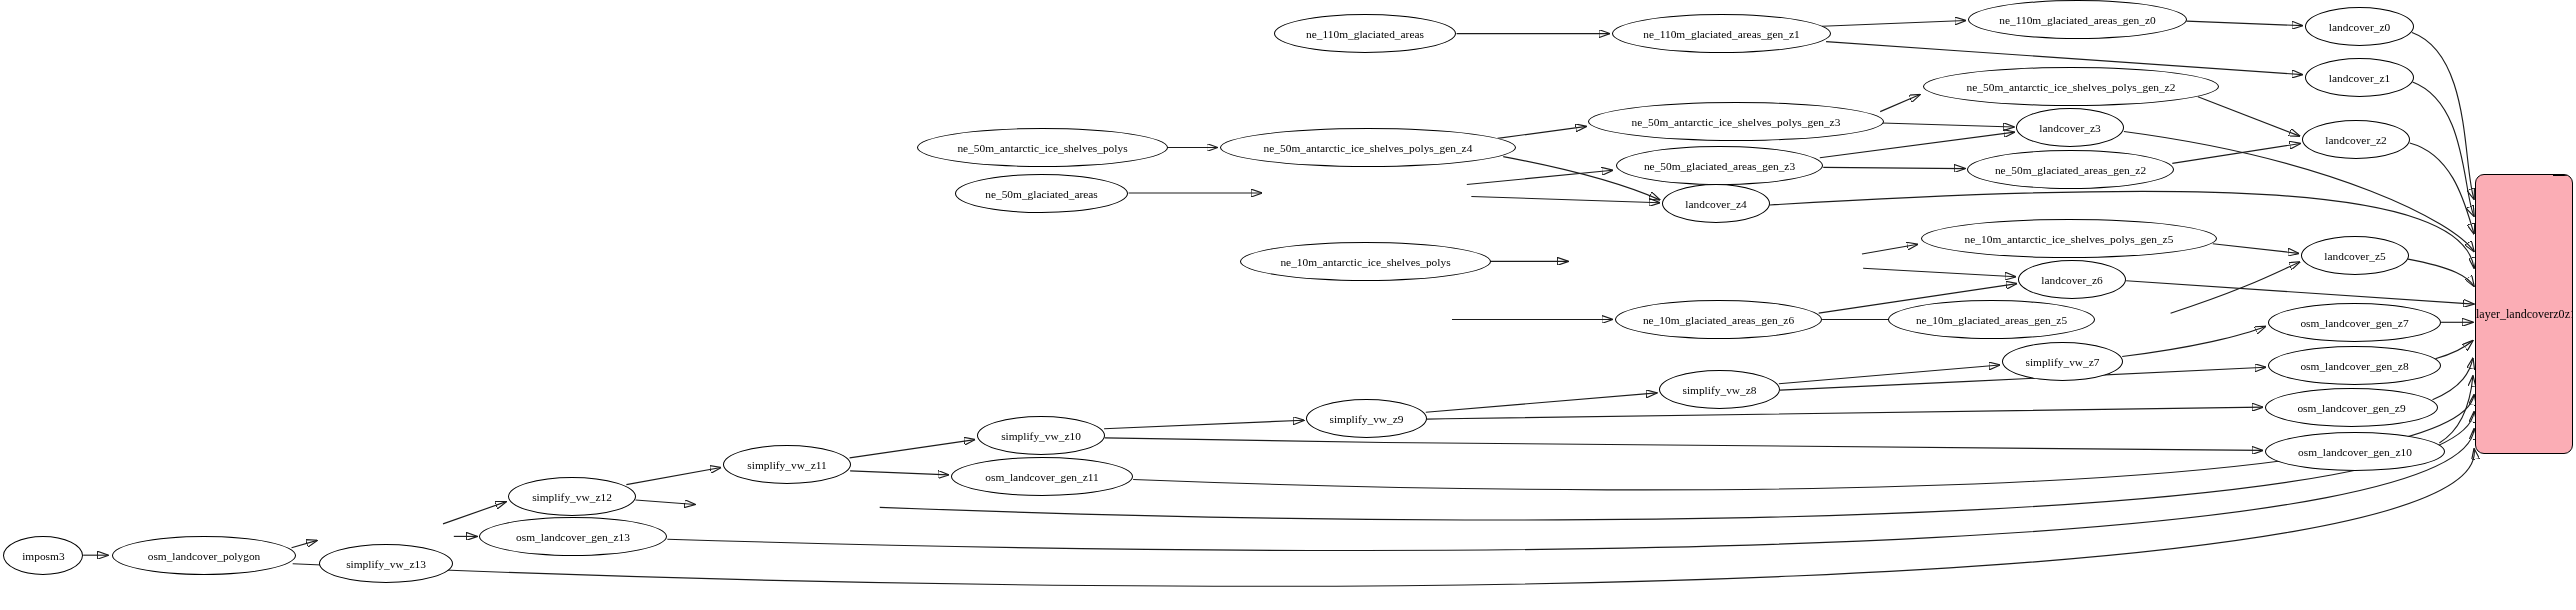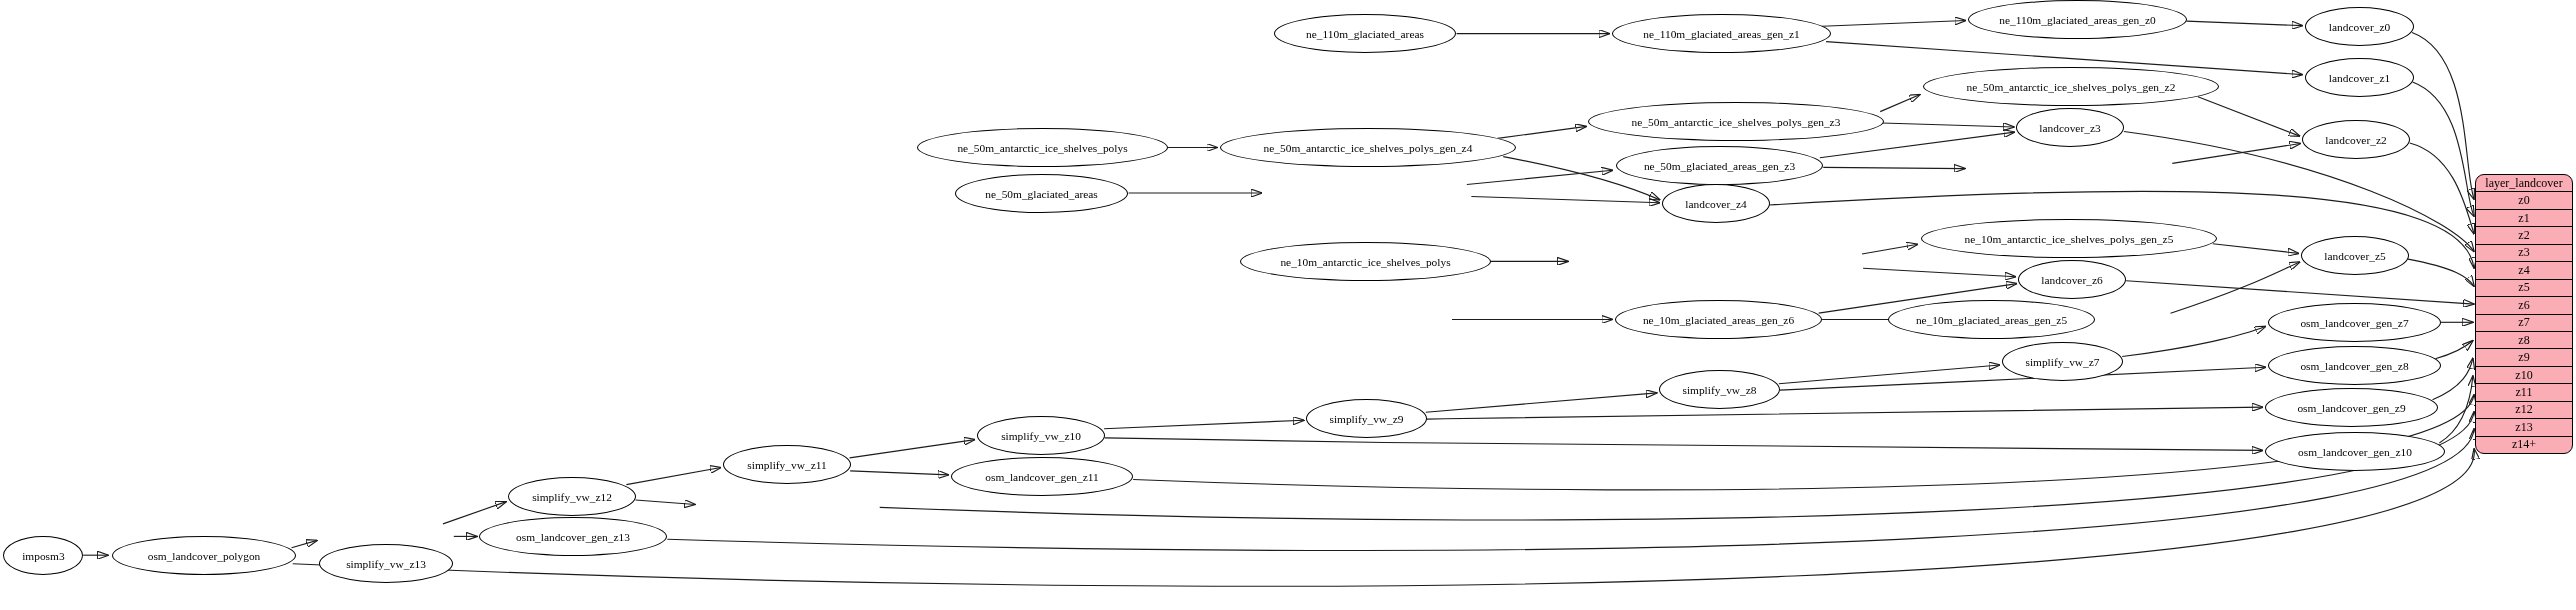--- a/index.html
+++ b/index.html
@@ -27,21 +27,21 @@
     display:flex;align-items:center;justify-content:center;
     font-size:11.4px;color:#000;white-space:nowrap;
     box-sizing:border-box;
   }
   .dbtable{
     position:absolute;left:2475px;top:174px;width:98px;height:280px;
     background:var(--table-fill);
     border:1.1px solid var(--stroke);
     border-radius:9px;
     box-sizing:border-box;
-    display:flex;flex-direction:column;
+    display:flex;
     overflow:hidden;
   }
   .dbtable .trow{
     flex:1 1 0;
     display:flex;align-items:center;justify-content:center;
     font-size:12px;color:#000;
     border-top:0.9px solid var(--stroke);
     box-sizing:border-box;
   }
   .dbtable .trow:first-child{border-top:none;}
@@ -184,20 +184,23 @@
     </div>
   <div class="node" style="left:1923px;top:67px;width:296px;">
       <span>ne_50m_antarctic_ice_shelves_polys_gen_z2</span>
     </div>
   <div class="node" style="left:955px;top:174px;width:173px;">
       <span>ne_50m_glaciated_areas</span>
     </div>
   <div class="node" style="left:1616px;top:146px;width:207px;">
       <span>ne_50m_glaciated_areas_gen_z3</span>
     </div>
+  <div class="node" style="left:1967px;top:150px;width:207px;">
+      <span>ne_50m_glaciated_areas_gen_z2</span>
+    </div>
   <div class="node" style="left:2302px;top:120px;width:108px;">
       <span>landcover_z2</span>
     </div>
   <div class="node" style="left:2016px;top:108px;width:108px;">
       <span>landcover_z3</span>
     </div>
   <div class="node" style="left:1662px;top:184px;width:108px;">
       <span>landcover_z4</span>
     </div>
   <div class="node" style="left:1240px;top:242px;width:251px;">

